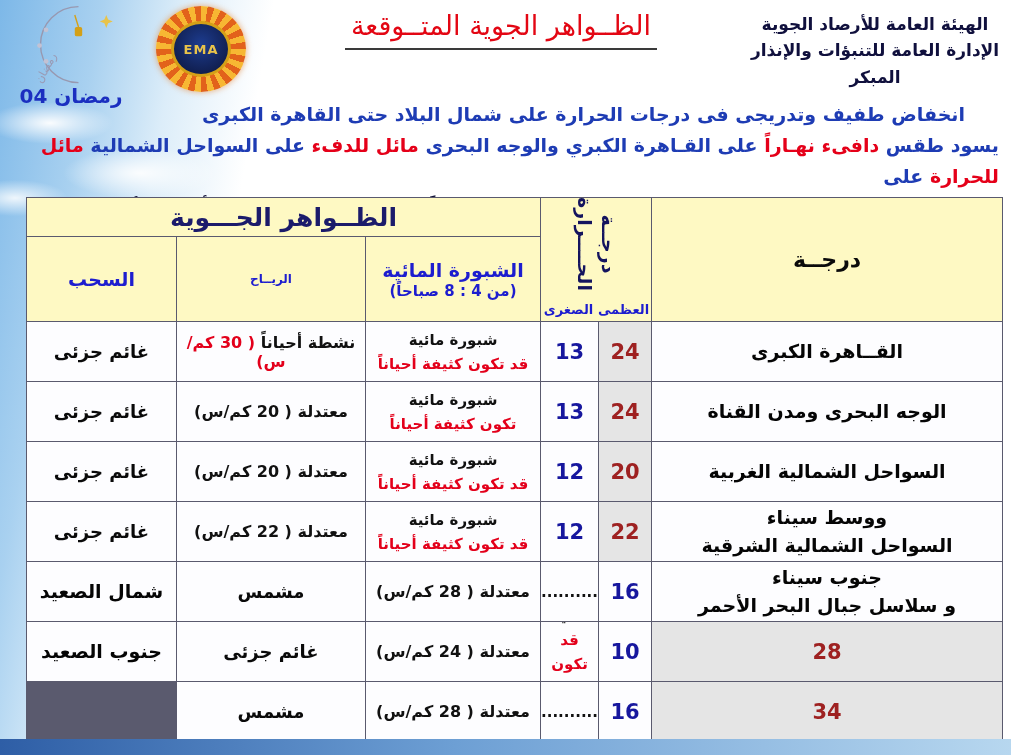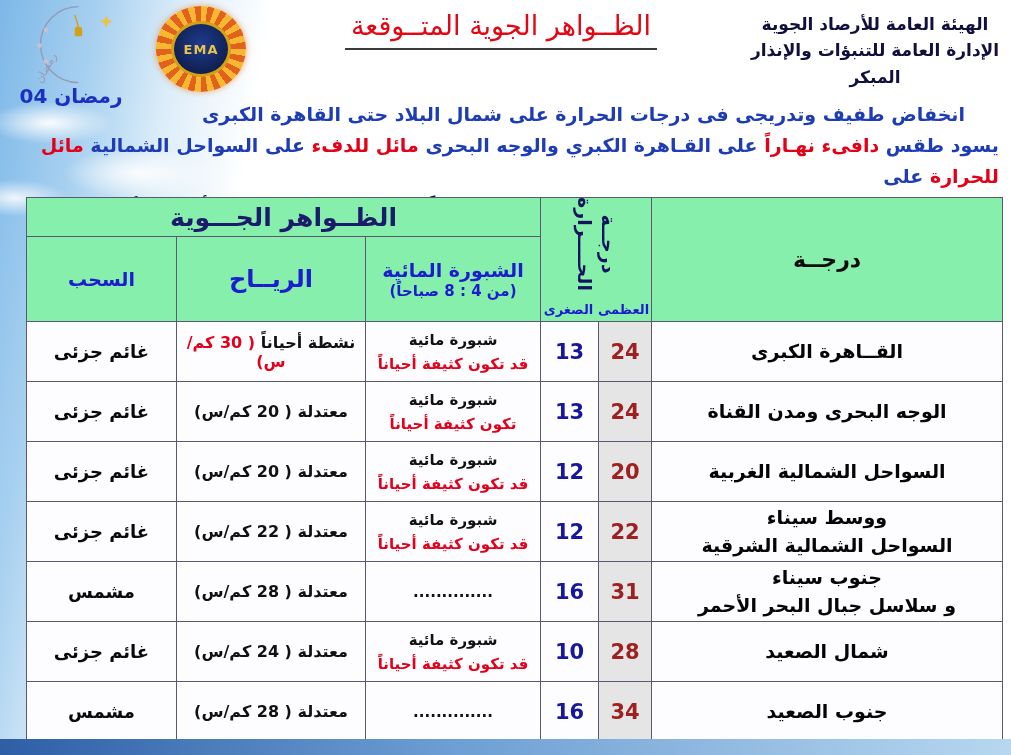--- a/index.html
+++ b/index.html
@@ -65,26 +65,26 @@
     position:absolute; top:197px; right:8px; width:977px;
     display:grid; direction:rtl;
     grid-template-columns:350px 52px 57px 174px 188px 149px;
     grid-template-rows:38px 84px repeat(7, 59px);
     gap:1px; background:#5a5a6e; border:1px solid #5a5a6e;
   }
   .cell {
     display:flex; flex-direction:column; align-items:center; justify-content:center;
     background:#fdfdff; text-align:center; overflow:hidden;
   }
-  .hd { background:#86efac; }
+  .hd { background:#fef9c3; }
   .h-region { grid-column:1; grid-row:1/3; font-size:22px; font-weight:bold; color:#0b0b0b; }
   .h-temp   { grid-column:2/4; grid-row:1/3; position:relative; }
   .h-banner { grid-column:4/7; grid-row:1; font-size:25px; font-weight:bold; color:#1b1b6b; }
   .h-fog    { grid-column:4; grid-row:2; }
-  .h-wind   { grid-column:5; grid-row:2; font-size:24px; font-weight:bold; color:#1d1dcf; }
+  .h-wind   { grid-column:5; grid-row:2; font-size:12px; font-weight:bold; color:#1d1dcf; }
   .h-clouds { grid-column:6; grid-row:2; font-size:19px; font-weight:bold; color:#1d1dcf; }
   .h-fog span { display:block; color:#1d1dcf; font-weight:bold; }
   .h-fog .fog-h1 { font-size:19px; }
   .h-fog .fog-h2 { font-size:15px; margin-top:1px; }
   .temp-rot {
     position:absolute; top:46px; left:50%;
     transform:translate(-50%,-50%) rotate(90deg);
     text-align:center; font-size:19px; font-weight:bold; color:#14145e;
     line-height:1.25; white-space:nowrap;
   }
@@ -259,23 +259,20 @@
         <span><span>معتدلة ( 22 كم/س)</span><span class="red"></span></span>
       </div>
     <div class="cell c-clouds">
         <span>غائم جزئى</span>
       </div>
 
     <div class="cell c-region">
         <span>جنوب سيناء</span>
         <span>و سلاسل جبال البحر الأحمر</span>
       </div>
-    <div class="cell c-max">
-        <span>31</span>
-      </div>
     <div class="cell c-min">
         <span>16</span>
       </div>
     <div class="cell c-fog">
         <span>..............</span>
         <span class="red"></span>
       </div>
     <div class="cell c-wind">
         <span><span>معتدلة ( 28 كم/س)</span><span class="red"></span></span>
       </div>

